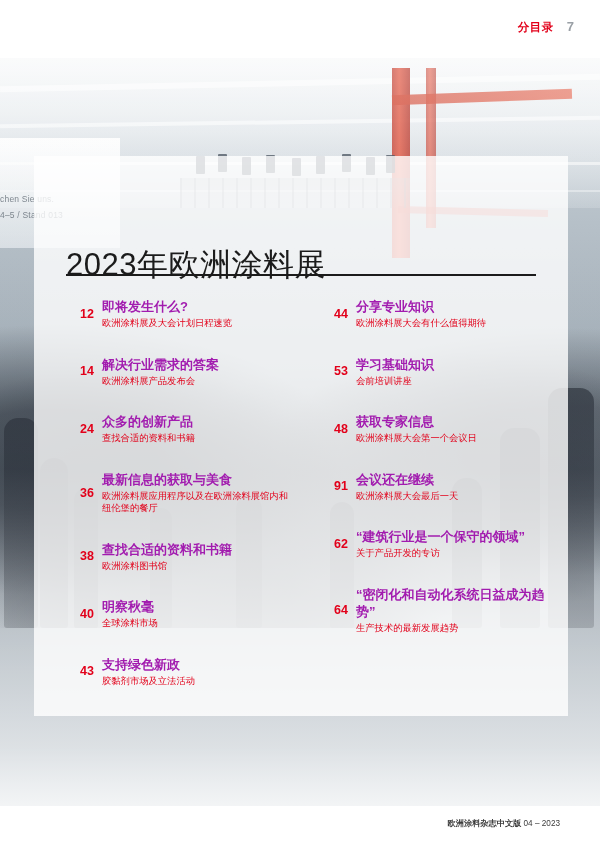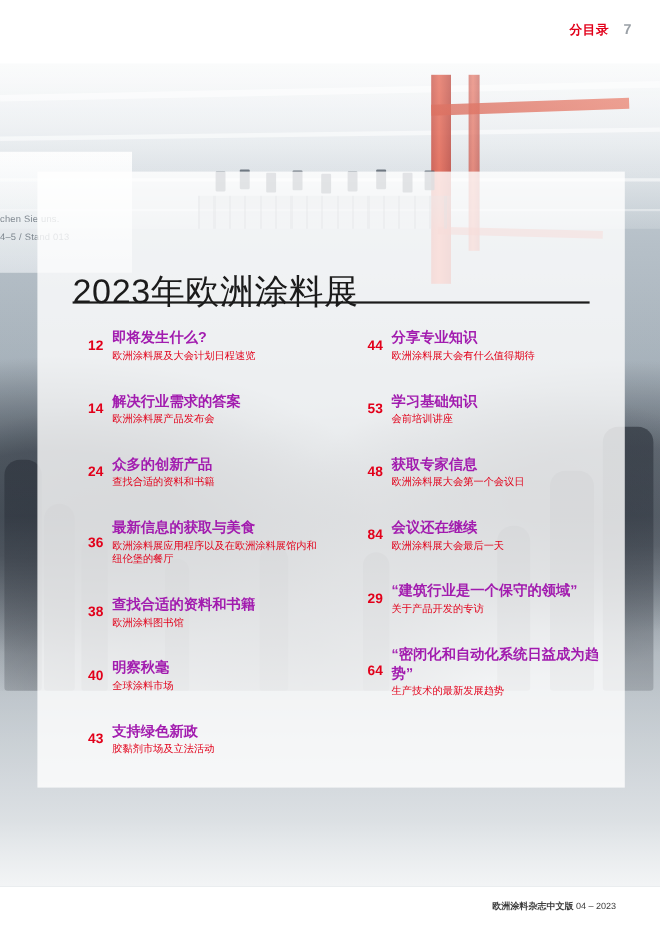--- a/index.html
+++ b/index.html
@@ -413,29 +413,29 @@
           <div class="entry">
             <div class="num">48</div>
             <div class="body">
               <p class="hl">获取专家信息</p>
               <p class="sub">欧洲涂料展大会第一个会议日</p>
             </div>
           </div>
 
 
           <div class="entry">
-            <div class="num">84</div>
+            <div class="num">91</div>
             <div class="body">
               <p class="hl">会议还在继续</p>
               <p class="sub">欧洲涂料展大会最后一天</p>
             </div>
           </div>
 
           <div class="entry">
-            <div class="num">29</div>
+            <div class="num">62</div>
             <div class="body">
               <p class="hl">“建筑行业是一个保守的领域”</p>
               <p class="sub">关于产品开发的专访</p>
             </div>
           </div>
 
           <div class="entry">
             <div class="num">64</div>
             <div class="body">
               <p class="hl">“密闭化和自动化系统日益成为趋势”</p>

